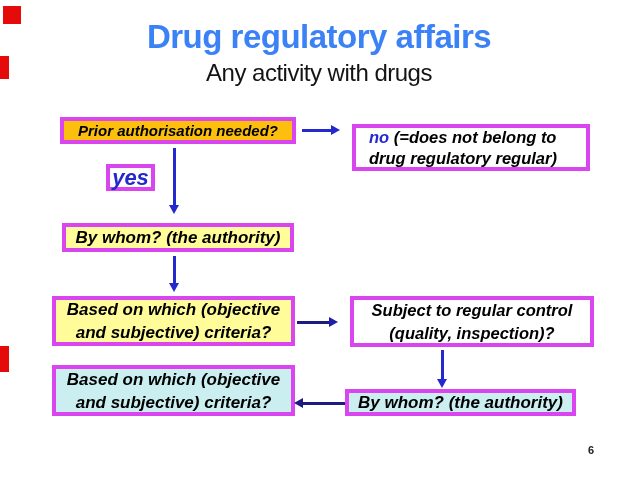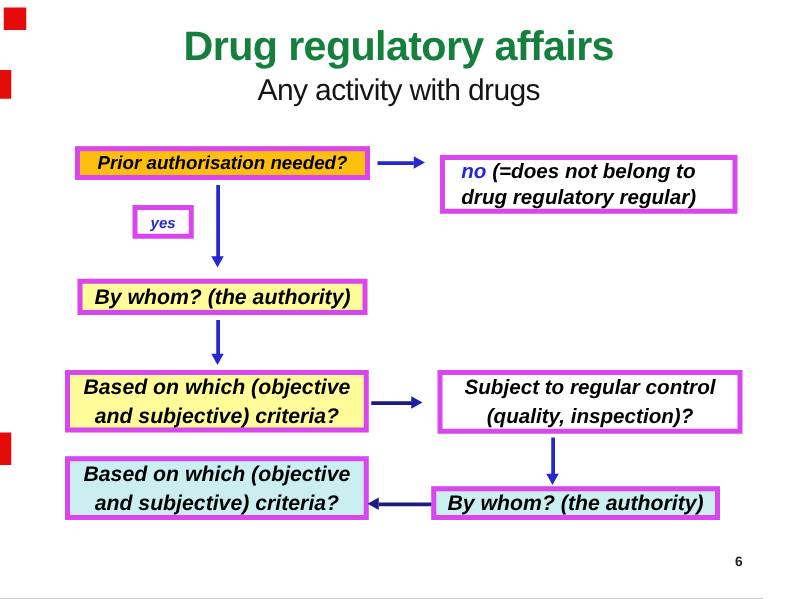--- a/index.html
+++ b/index.html
@@ -8,21 +8,21 @@
     width:638px; height:479px;
     background:#ffffff;
     overflow:hidden;
     font-family:"Liberation Sans", sans-serif;
   }
 
   
   .title {
     position:absolute; left:0; top:18px; width:638px;
     text-align:center;
-    font-size:33px; font-weight:bold; color:#15803d;
+    font-size:33px; font-weight:bold; color:#3b82f6;
     letter-spacing:-0.5px;
   }
   .subtitle {
     position:absolute; left:0; top:59px; width:638px;
     text-align:center;
     font-size:24px; font-weight:normal; color:#141414;
     letter-spacing:-0.5px;
   }
 
   
@@ -30,21 +30,21 @@
     position:absolute; box-sizing:border-box;
     border:4px solid #d946ef;
     font-weight:bold; font-style:italic; color:#000;
     display:flex; flex-direction:column;
     align-items:center; justify-content:center;
     text-align:center;
   }
   #box-prior   { left:60px;  top:117px; width:236px; height:27px; background:#FCBF0E; font-size:15px; }
   #box-no      { left:352px; top:124px; width:238px; height:47px; background:#fff; font-size:16.5px;
                  align-items:flex-start; text-align:left; padding-left:13px; line-height:21px; }
-  #box-yes     { left:106px; top:164px; width:49px;  height:27px; background:#fff; font-size:12px; color:#2428CE; }
+  #box-yes     { left:106px; top:164px; width:49px;  height:27px; background:#fff; font-size:22px; color:#2428CE; }
   #box-bywhom1 { left:62px;  top:223px; width:232px; height:29px; background:#FFFC99; font-size:17px; }
   #box-crit-y  { left:52px;  top:296px; width:243px; height:50px; background:#FFFC99; font-size:17px; line-height:23px; }
   #box-subject { left:350px; top:296px; width:244px; height:51px; background:#fff;    font-size:16.5px; line-height:23px; }
   #box-crit-c  { left:52px;  top:365px; width:243px; height:51px; background:#CBEFF1; font-size:17px; line-height:23px; }
   #box-bywhom2 { left:345px; top:389px; width:231px; height:27px; background:#CBEFF1; font-size:17px; }
 
   .blue-word { color:#2428CE; }
 
   
   .aline { position:absolute; background:#2428CE; }

